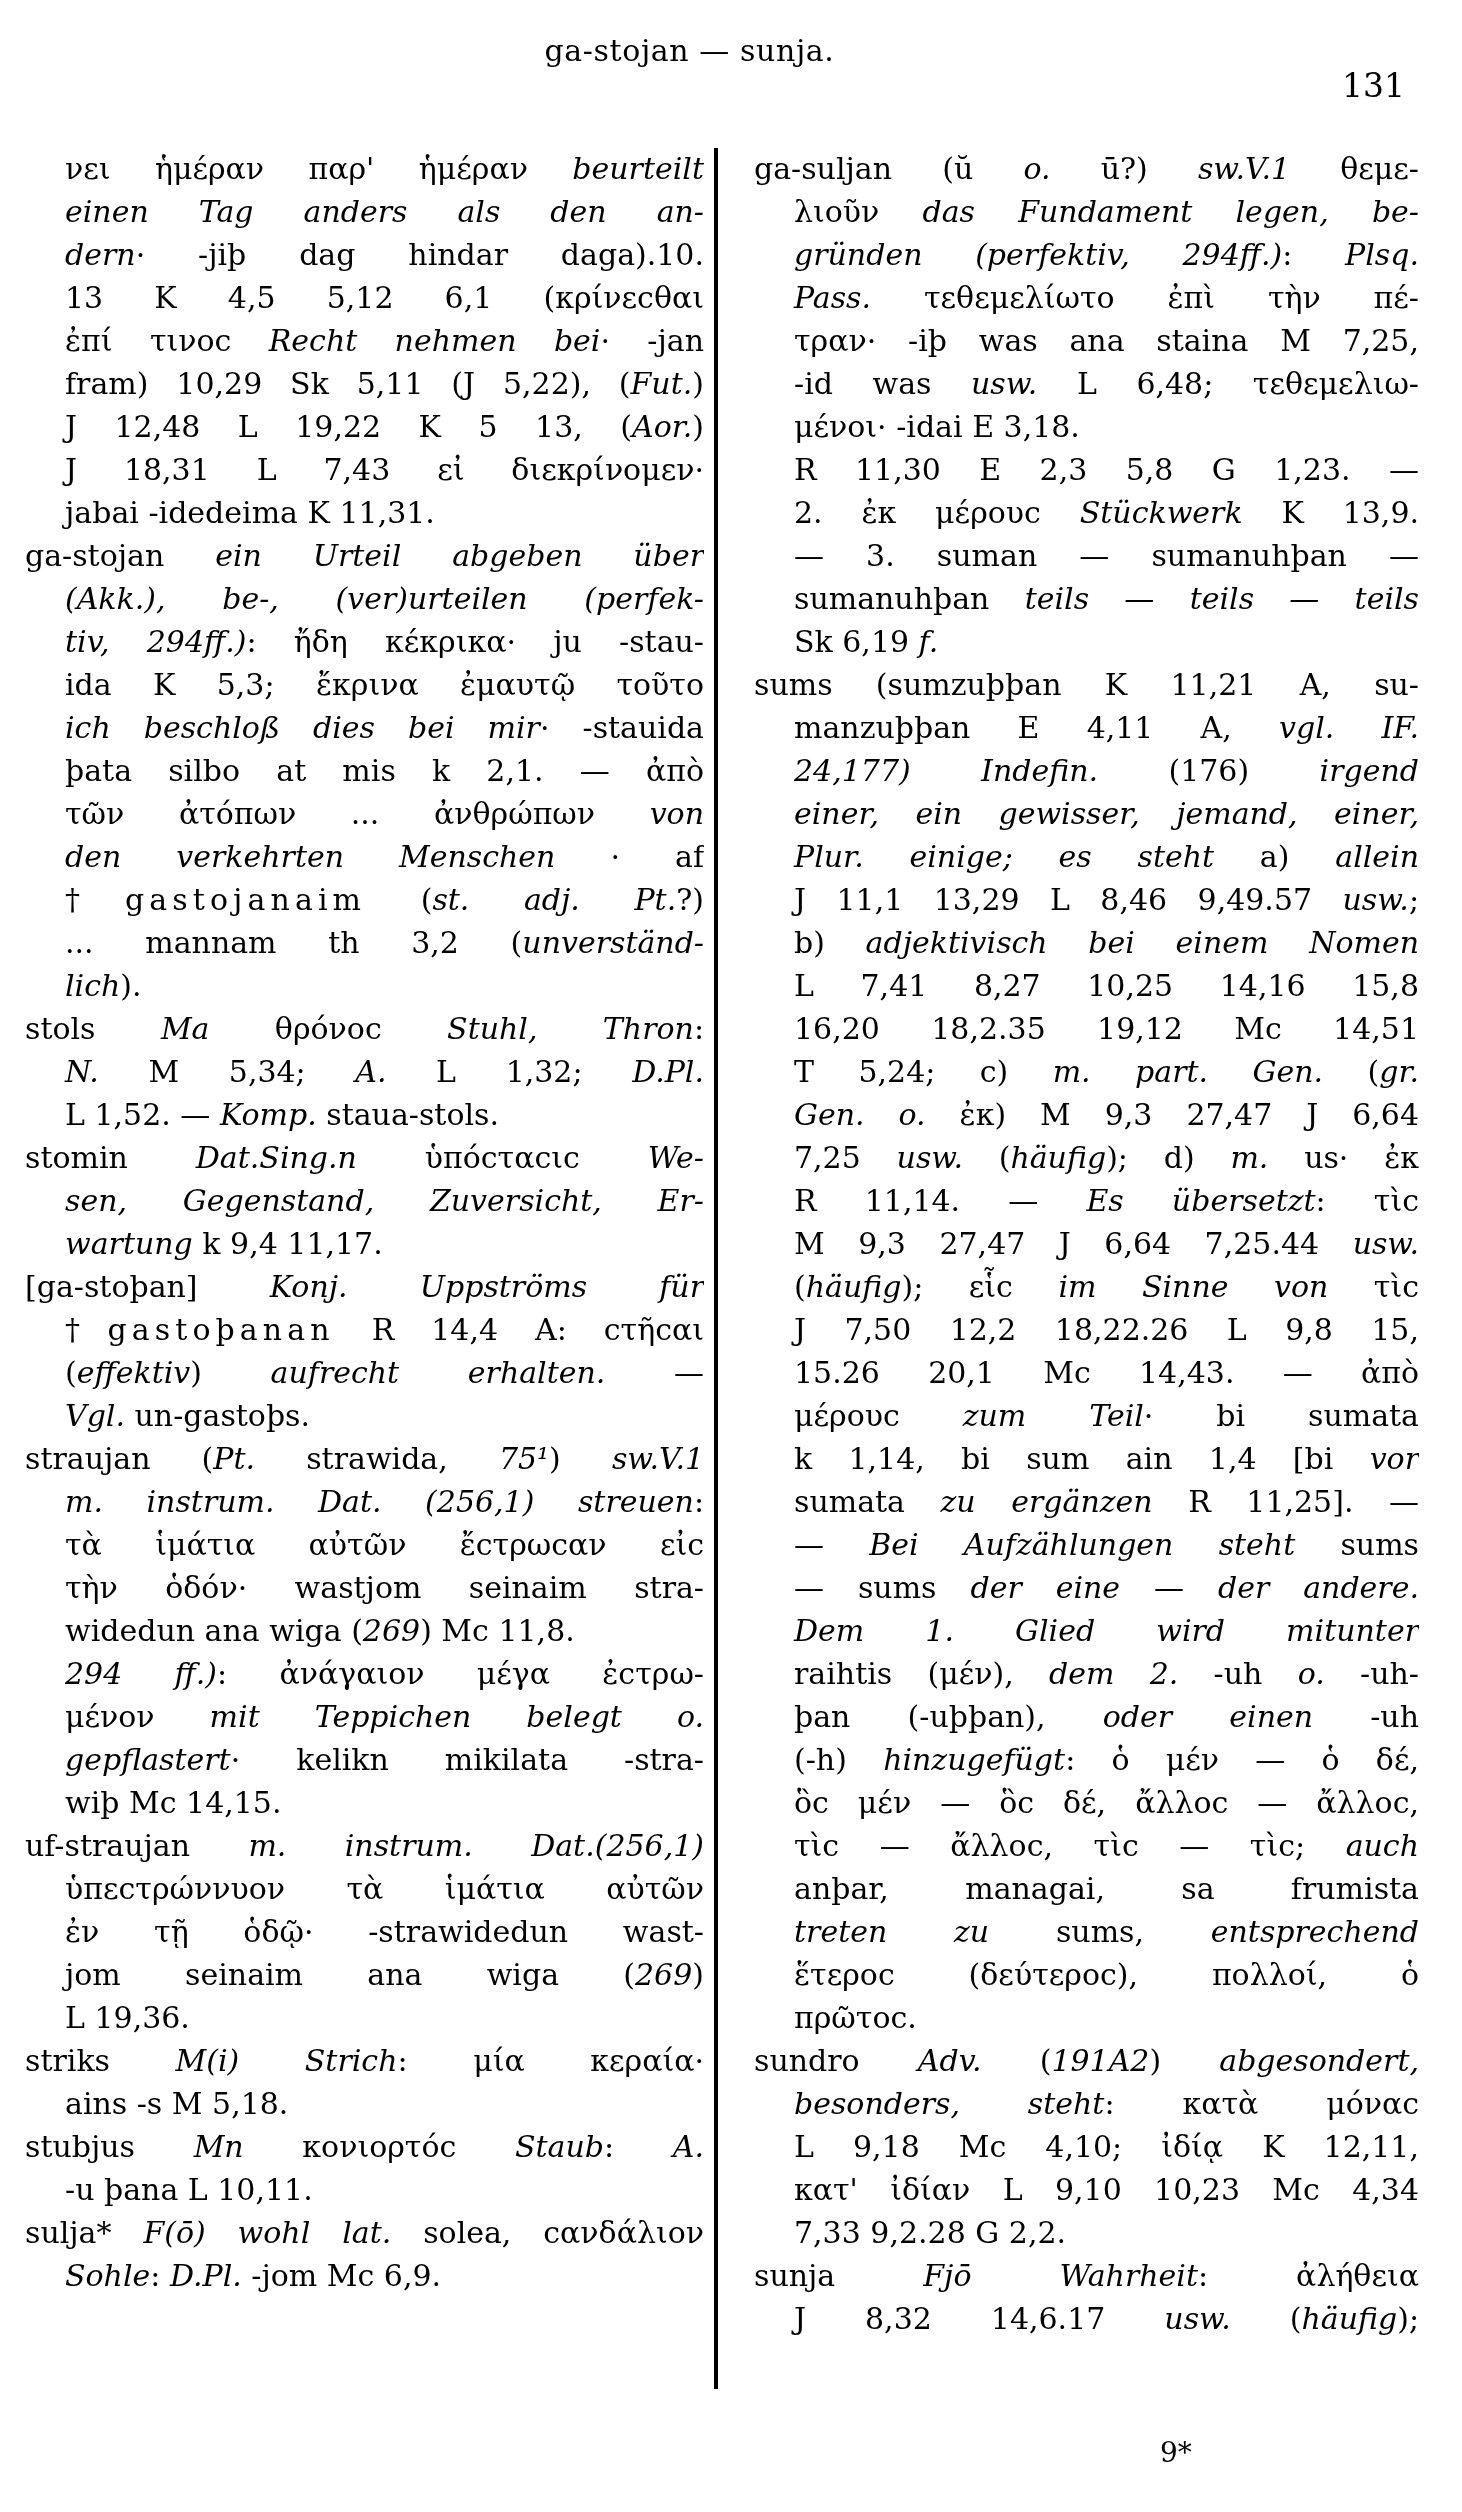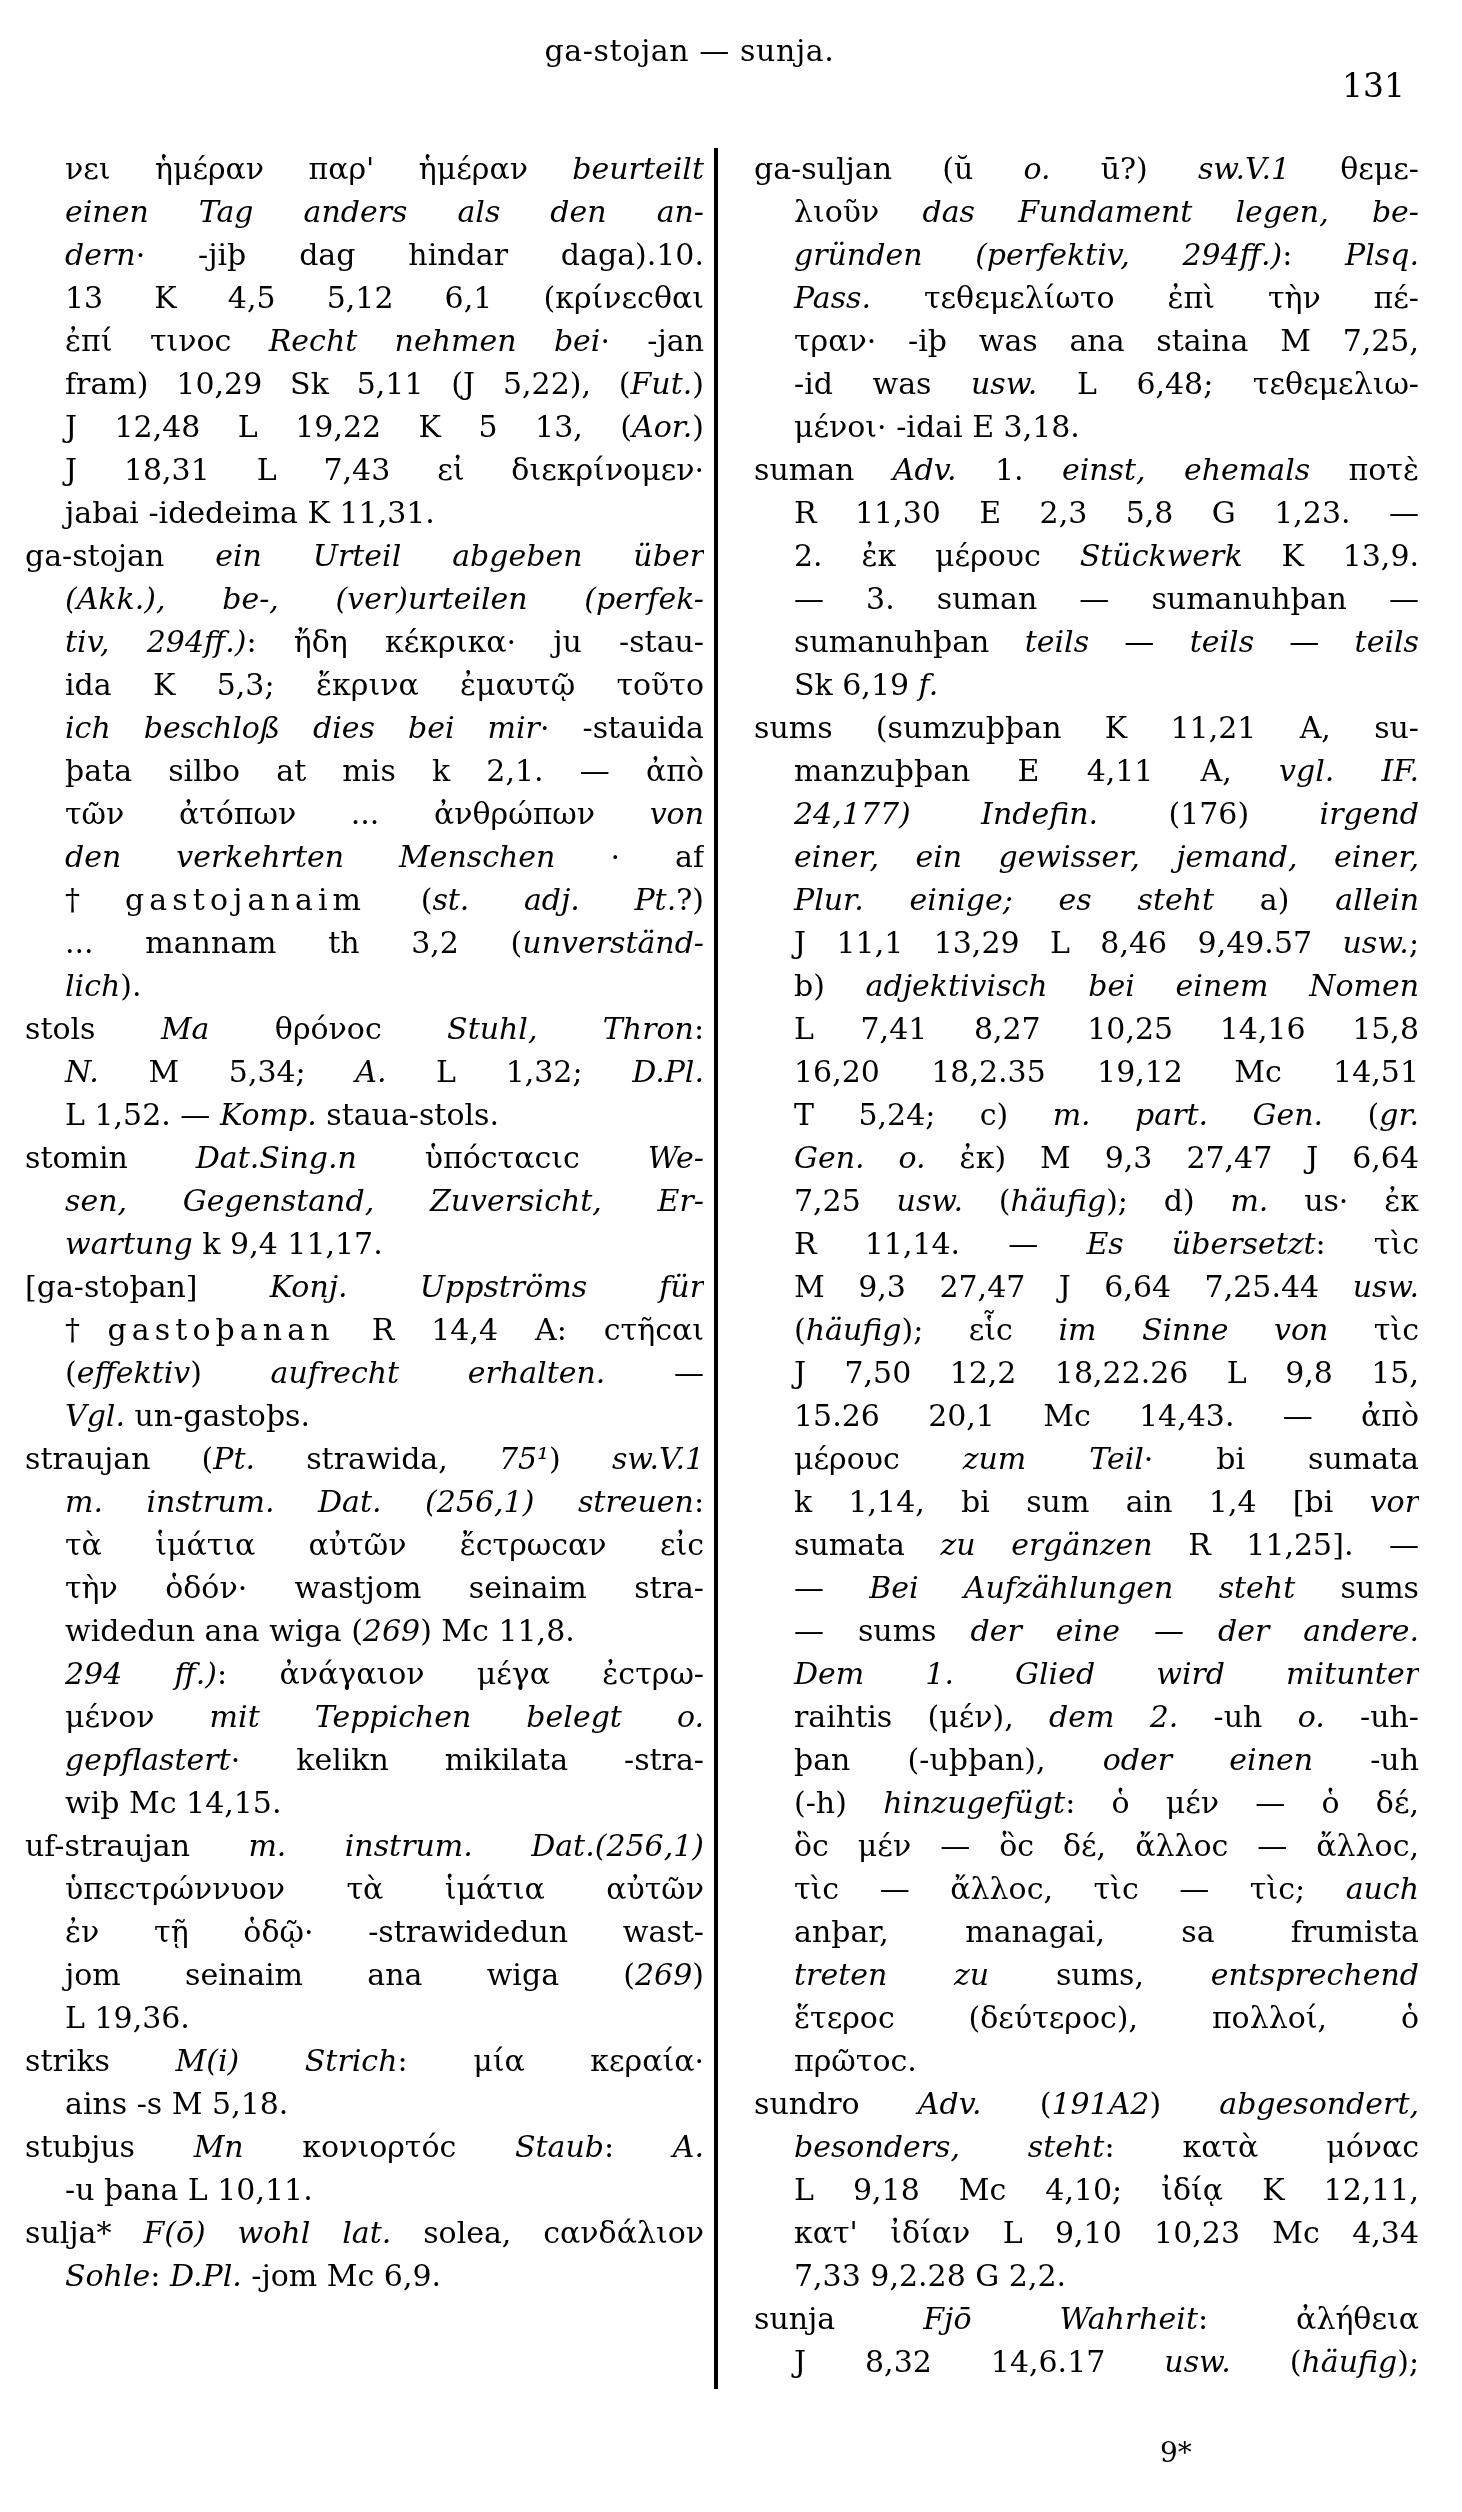--- a/index.html
+++ b/index.html
@@ -98,21 +98,20 @@
     </div>
   <div class="column-divider"></div>
   <div class="column right">
       <div class="line head just"><span class="b">ga-suljan</span><span class="r"> (ŭ </span><span class="i">o.</span><span class="r"> ū?) </span><span class="i">sw.V.1</span><span class="r"> θεμε-</span></div>
       <div class="line cont just"><span class="r">λιοῦν </span><span class="i">das Fundament legen, be-</span></div>
       <div class="line cont just"><span class="i">gründen (perfektiv, 294ff.)</span><span class="r">: </span><span class="i">Plsq.</span></div>
       <div class="line cont just"><span class="i">Pass.</span><span class="r"> τεθεμελίωτο ἐπὶ τὴν πέ-</span></div>
       <div class="line cont just"><span class="r">τραν· -iþ was ana staina M 7,25,</span></div>
       <div class="line cont just"><span class="r">-id was </span><span class="i">usw.</span><span class="r"> L 6,48; τεθεμελιω-</span></div>
       <div class="line cont"><span class="r">μένοι· -idai E 3,18.</span></div>
-      <div class="line head just"><span class="b">suman</span><span class="r"> </span><span class="i">Adv.</span><span class="r"> 1. </span><span class="i">einst, ehemals</span><span class="r"> ποτὲ</span></div>
       <div class="line cont just"><span class="r">R 11,30 E 2,3 5,8 G 1,23. —</span></div>
       <div class="line cont just"><span class="r">2. ἐκ μέρουϲ </span><span class="i">Stückwerk</span><span class="r"> K 13,9.</span></div>
       <div class="line cont just"><span class="r">— 3. suman — sumanuhþan —</span></div>
       <div class="line cont just"><span class="r">sumanuhþan </span><span class="i">teils — teils — teils</span></div>
       <div class="line cont"><span class="r">Sk 6,19 </span><span class="i">f.</span></div>
       <div class="line head just"><span class="b">sums</span><span class="r"> (sumzuþþan K 11,21 A, su-</span></div>
       <div class="line cont just"><span class="r">manzuþþan E 4,11 A, </span><span class="i">vgl. IF.</span></div>
       <div class="line cont just"><span class="i">24,177) Indefin.</span><span class="r"> (176) </span><span class="i">irgend</span></div>
       <div class="line cont just"><span class="i">einer, ein gewisser, jemand, einer,</span></div>
       <div class="line cont just"><span class="i">Plur. einige; es steht</span><span class="r"> a) </span><span class="i">allein</span></div>

